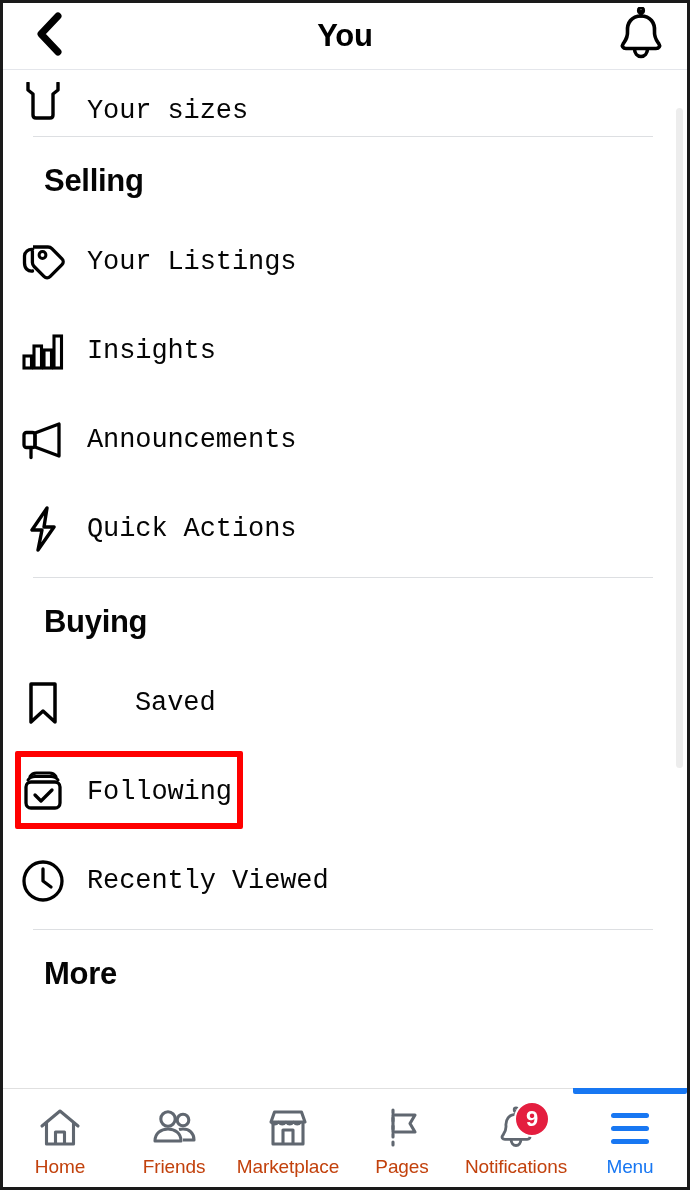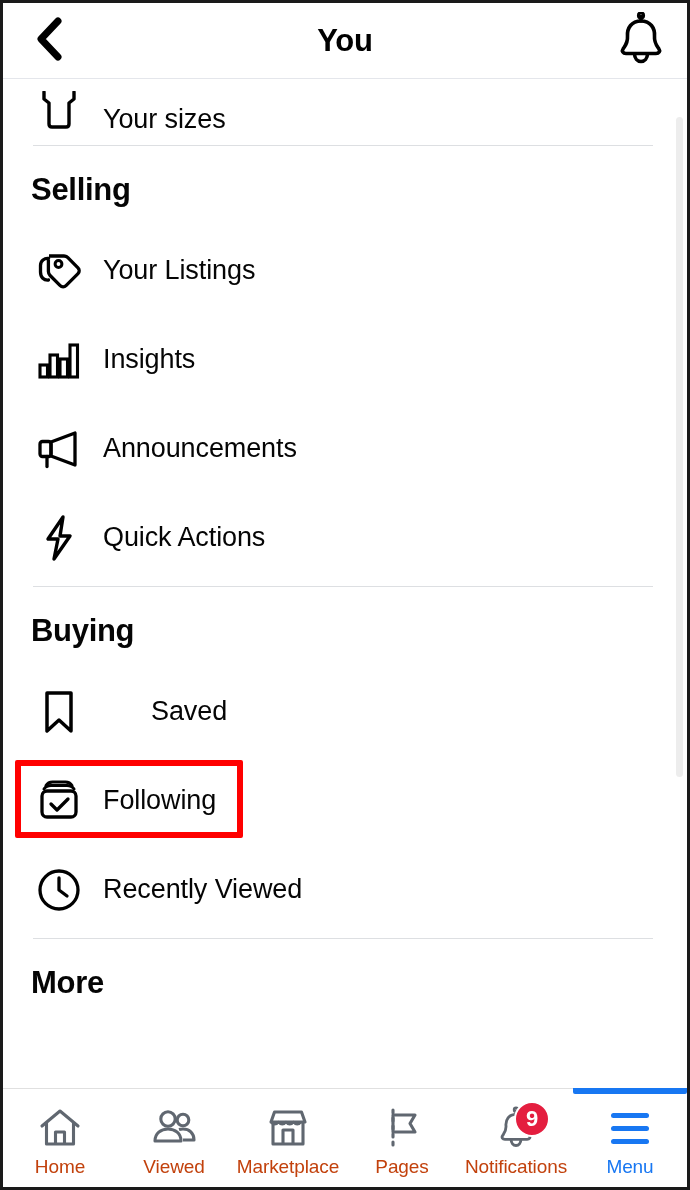--- a/index.html
+++ b/index.html
@@ -16,21 +16,21 @@
     overflow: hidden;
     border-left: 3px solid #1a1a1a;
     border-right: 3px solid #1a1a1a;
     border-top: 3px solid #1a1a1a;
     border-bottom: 3px solid #1a1a1a;
   }
 
   
   #header {
     position: relative;
-    height: 76px;
+    height: 67px;
     display: flex;
     align-items: center;
     background: #ffffff;
     border-bottom: 1px solid #e4e6eb;
     flex: 0 0 auto;
   }
   #back-btn {
     width: 92px; height: 88px;
     display: flex; align-items: center; justify-content: center;
     cursor: pointer;
@@ -61,30 +61,31 @@
   }
   #content {
     position: relative;
     padding-bottom: 4px;
   }
 
   .section-header {
     font-size: 31px;
     font-weight: bold;
     color: #050505;
-    padding: 22px 0 18px 28px;
+    padding: 22px 0 18px 41px;
     letter-spacing: -0.3px;
   }
 
   .row {
     display: flex;
     align-items: center;
     height: 89px;
-    padding-left: 32px;
+    padding-left: 16px;
     cursor: pointer;
+    font-family: Liberation Mono, monospace;
   }
   .row.clipped-top { height: 62px; align-items: flex-end; padding-bottom: 6px; }
   .row-icon {
     width: 48px;
     min-width: 48px;
     height: 48px;
     display: flex; align-items: center; justify-content: center;
   }
   .row-label {
     margin-left: 20px;
@@ -357,21 +358,21 @@
 
     <div class="nav-item">
       <div class="nav-icon-wrap">
         <svg width="48" height="40" viewBox="0 0 48 40" fill="none" aria-hidden="true">
           <circle cx="18" cy="11" r="7.2" stroke="#606770" stroke-width="3.1" fill="none"></circle>
           <path d="M5 33 C5 25.5 10.8 21 18 21 C25.2 21 31 25.5 31 33 Z" stroke="#606770" stroke-width="3.1" stroke-linejoin="round" fill="none"></path>
           <circle cx="33" cy="12" r="5.8" stroke="#606770" stroke-width="3.1" fill="none"></circle>
           <path d="M29 21.6 C30.3 21.2 31.7 21 33 21 C39.2 21 44 25 44 32 L33 32" stroke="#606770" stroke-width="3.1" stroke-linejoin="round" fill="none"></path>
         </svg>
       </div>
-      <div class="nav-label">Viewed</div>
+      <div class="nav-label">Friends</div>
     </div>
 
     <div class="nav-item">
       <div class="nav-icon-wrap">
         <svg width="46" height="42" viewBox="0 0 46 42" fill="none" aria-hidden="true">
           <path d="M6 15 L9.5 5 L36.5 5 L40 15 Z" stroke="#606770" stroke-width="3.1" stroke-linejoin="round" fill="none"></path>
           <path d="M8 15 L8 37 L38 37 L38 15" stroke="#606770" stroke-width="3.1" stroke-linejoin="round" fill="none"></path>
           <path d="M18 37 L18 23 L28 23 L28 37" stroke="#606770" stroke-width="3.1" stroke-linejoin="round" fill="none"></path>
           <path d="M6 15 C8 18 11.5 18 13.5 15 C15.5 18 19 18 21 15 C23 18 26.5 18 28.5 15 C30.5 18 34 18 36 15" stroke="#606770" stroke-width="2.4" stroke-linejoin="round" fill="none"></path>
         </svg>

